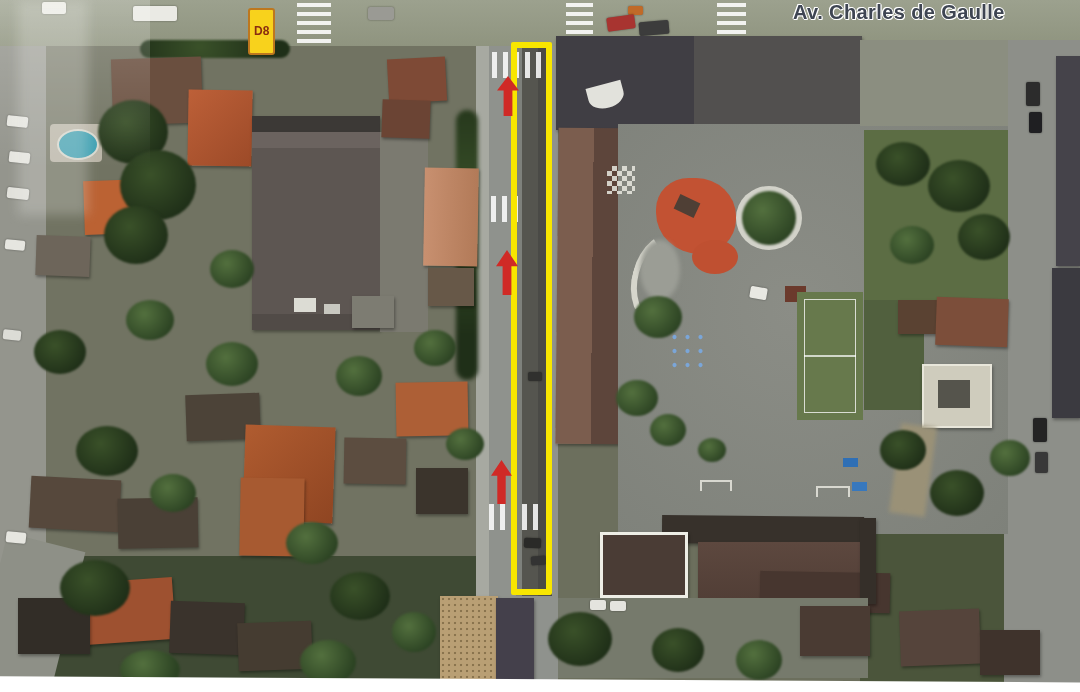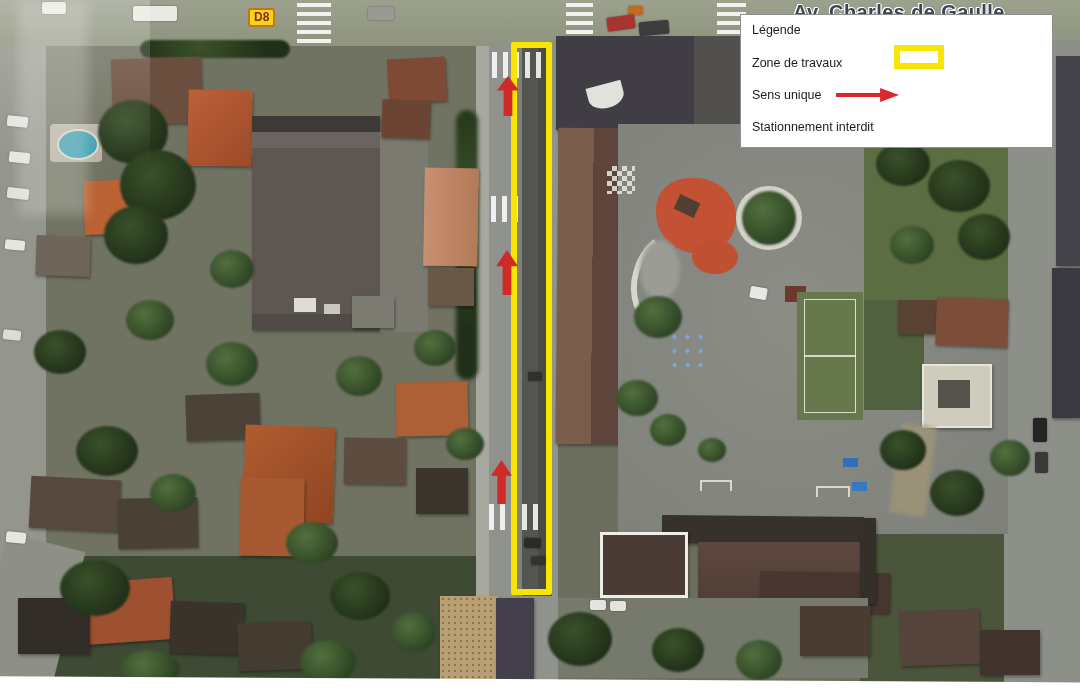--- a/index.html
+++ b/index.html
@@ -14,21 +14,21 @@
         filter:blur(.8px);}
   .veh{position:absolute;border-radius:2px;box-shadow:0 0 2px rgba(0,0,0,.45);}
   .cw-h{position:absolute;background:repeating-linear-gradient(180deg,rgba(255,255,255,.88) 0 4px,rgba(255,255,255,0) 4px 9px);}
   .cw-v{position:absolute;background:repeating-linear-gradient(90deg,rgba(255,255,255,.85) 0 5px,rgba(255,255,255,0) 5px 11px);}
   .bldg{position:absolute;box-shadow:1px 2px 3px rgba(0,0,0,.35);}
   
   #work-zone{position:absolute;left:511px;top:42px;width:41px;height:553px;
              border:6px solid #f8e600;border-radius:2px;box-sizing:border-box;}
   .red-arrow-up{position:absolute;background:#d02a26;
       clip-path:polygon(50% 0,100% 36%,70% 36%,70% 100%,30% 100%,30% 36%,0 36%);}
-  #d8-badge{position:absolute;left:248px;top:8px;padding:0 4px;background:#f8d21c;
+  #d8-badge{position:absolute;left:248px;top:8px;padding:14px 4px;background:#f8d21c;
       border:2px solid #bd771e;border-radius:3px;color:#8a2d10;font-weight:bold;
       font-size:12px;line-height:15px;}
   #street-label{position:absolute;left:793px;top:1px;font-size:20px;font-weight:bold;
       color:#3e4552;letter-spacing:.4px;white-space:nowrap;
       text-shadow:1px 0 0 #fff,-1px 0 0 #fff,0 1px 0 #fff,0 -1px 0 #fff,1px 1px 0 #fff,-1px -1px 0 #fff;}
   #legend{position:absolute;left:740px;top:14px;width:313px;height:134px;
       background:#fff;border:1px solid #8f8f8f;box-sizing:border-box;color:#1c1c1c;}
   .lg-text{position:absolute;left:11px;font-size:12.5px;line-height:14px;}
   #lg-swatch-zone{position:absolute;left:153px;top:30px;width:50px;height:24px;
       border:6px solid #f8e600;box-sizing:border-box;background:#fff;}
@@ -203,23 +203,15 @@
 
   <div id="work-zone"></div>
 
   <div class="red-arrow-up" style="left:497px;top:76px;width:22px;height:40px;"></div>
   <div class="red-arrow-up" style="left:496px;top:250px;width:22px;height:45px;"></div>
   <div class="red-arrow-up" style="left:491px;top:460px;width:21px;height:44px;"></div>
 
   <div id="d8-badge">D8</div>
   <div id="street-label">Av. Charles de Gaulle</div>
 
-  <div id="legend">
-    <div class="lg-text" style="top:8px;">Légende</div>
-    <div class="lg-text" style="top:41px;">Zone de travaux</div>
-    <div id="lg-swatch-zone"></div>
-    <div class="lg-text" style="top:73px;">Sens unique</div>
-    <div id="lg-swatch-arrow"></div>
-    <div class="lg-text" style="top:105px;">Stationnement interdit</div>
-  </div>
 
   <div id="bottom-cut"></div>
 </div>
 
 </body></html>

